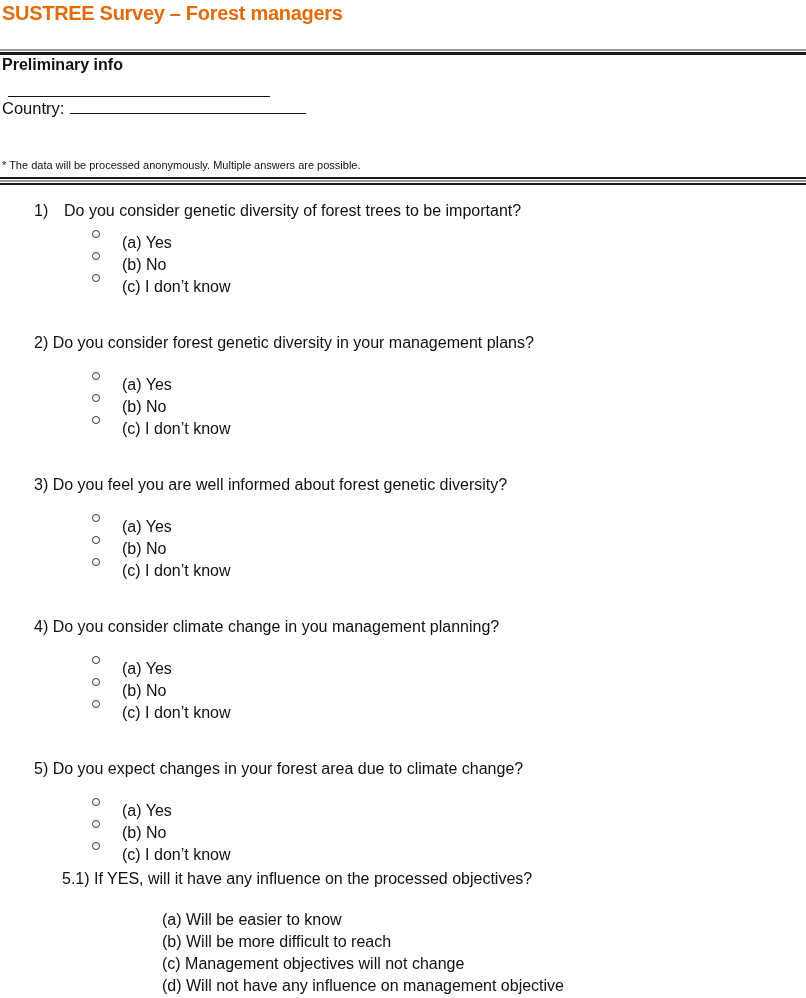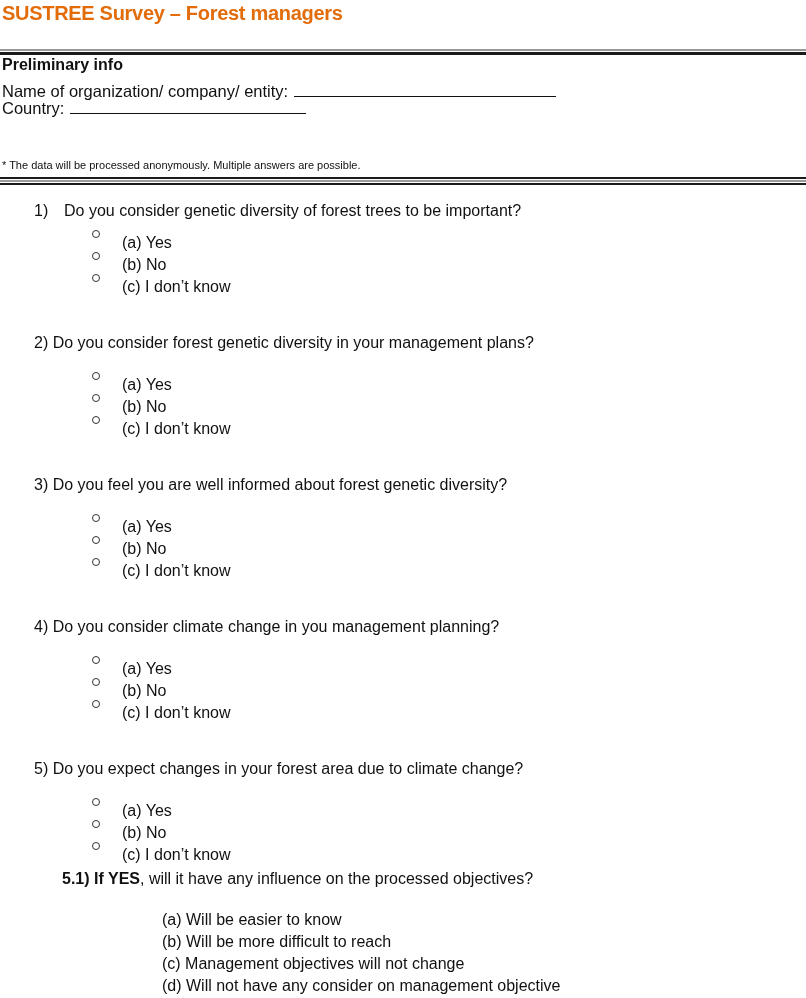--- a/index.html
+++ b/index.html
@@ -96,21 +96,21 @@
       top: 0;
       margin-top: 10px;
     }
     .sub-question {
       position: absolute;
       left: 62px;
       top: 870px;
       font-size: 16px;
       white-space: nowrap;
     }
-    .sub-question .bold { font-weight: bold; }
+    .sub-question .bold { font-weight: normal; }
     .sub-option {
       position: absolute;
       left: 162px;
       font-size: 16px;
       white-space: nowrap;
     }
   </style>
 </head>
 <body>
 
@@ -118,21 +118,21 @@
 
 <div class="rule" style="top:49px;">
   <div class="light"></div>
     <div class="gap"></div>
     <div class="dark"></div>
 </div>
 
 <div class="prelim-heading">Preliminary info</div>
 
 <div class="field-line" style="top:82px;">
-  <span>Name of organization/ company/ entity:</span><span class="field-blank" style="width:262px;"></span>
+  <span class="field-blank" style="width:262px;"></span>
 </div>
 <div class="field-line" style="top:99px;">
   <span>Country:</span><span class="field-blank" style="width:236px;"></span>
 </div>
 
 <div class="note">* The data will be processed anonymously. Multiple answers are possible.</div>
 
 <div class="rule" style="top:177px;">
   <div class="dark-thin"></div>
     <div class="gap"></div>
@@ -236,13 +236,13 @@
 </div>
 
 <div class="sub-question">
   <span class="bold">5.1)</span>
   <span class="bold">If YES</span><span>, will it have any influence on the processed objectives?</span>
 </div>
 
 <div class="sub-option" style="top:911px;">(a) Will be easier to know</div>
 <div class="sub-option" style="top:933px;">(b) Will be more difficult to reach</div>
 <div class="sub-option" style="top:955px;">(c) Management objectives will not change</div>
-<div class="sub-option" style="top:977px;">(d) Will not have any consider on management objective</div>
+<div class="sub-option" style="top:977px;">(d) Will not have any influence on management objective</div>
 
 </body></html>

